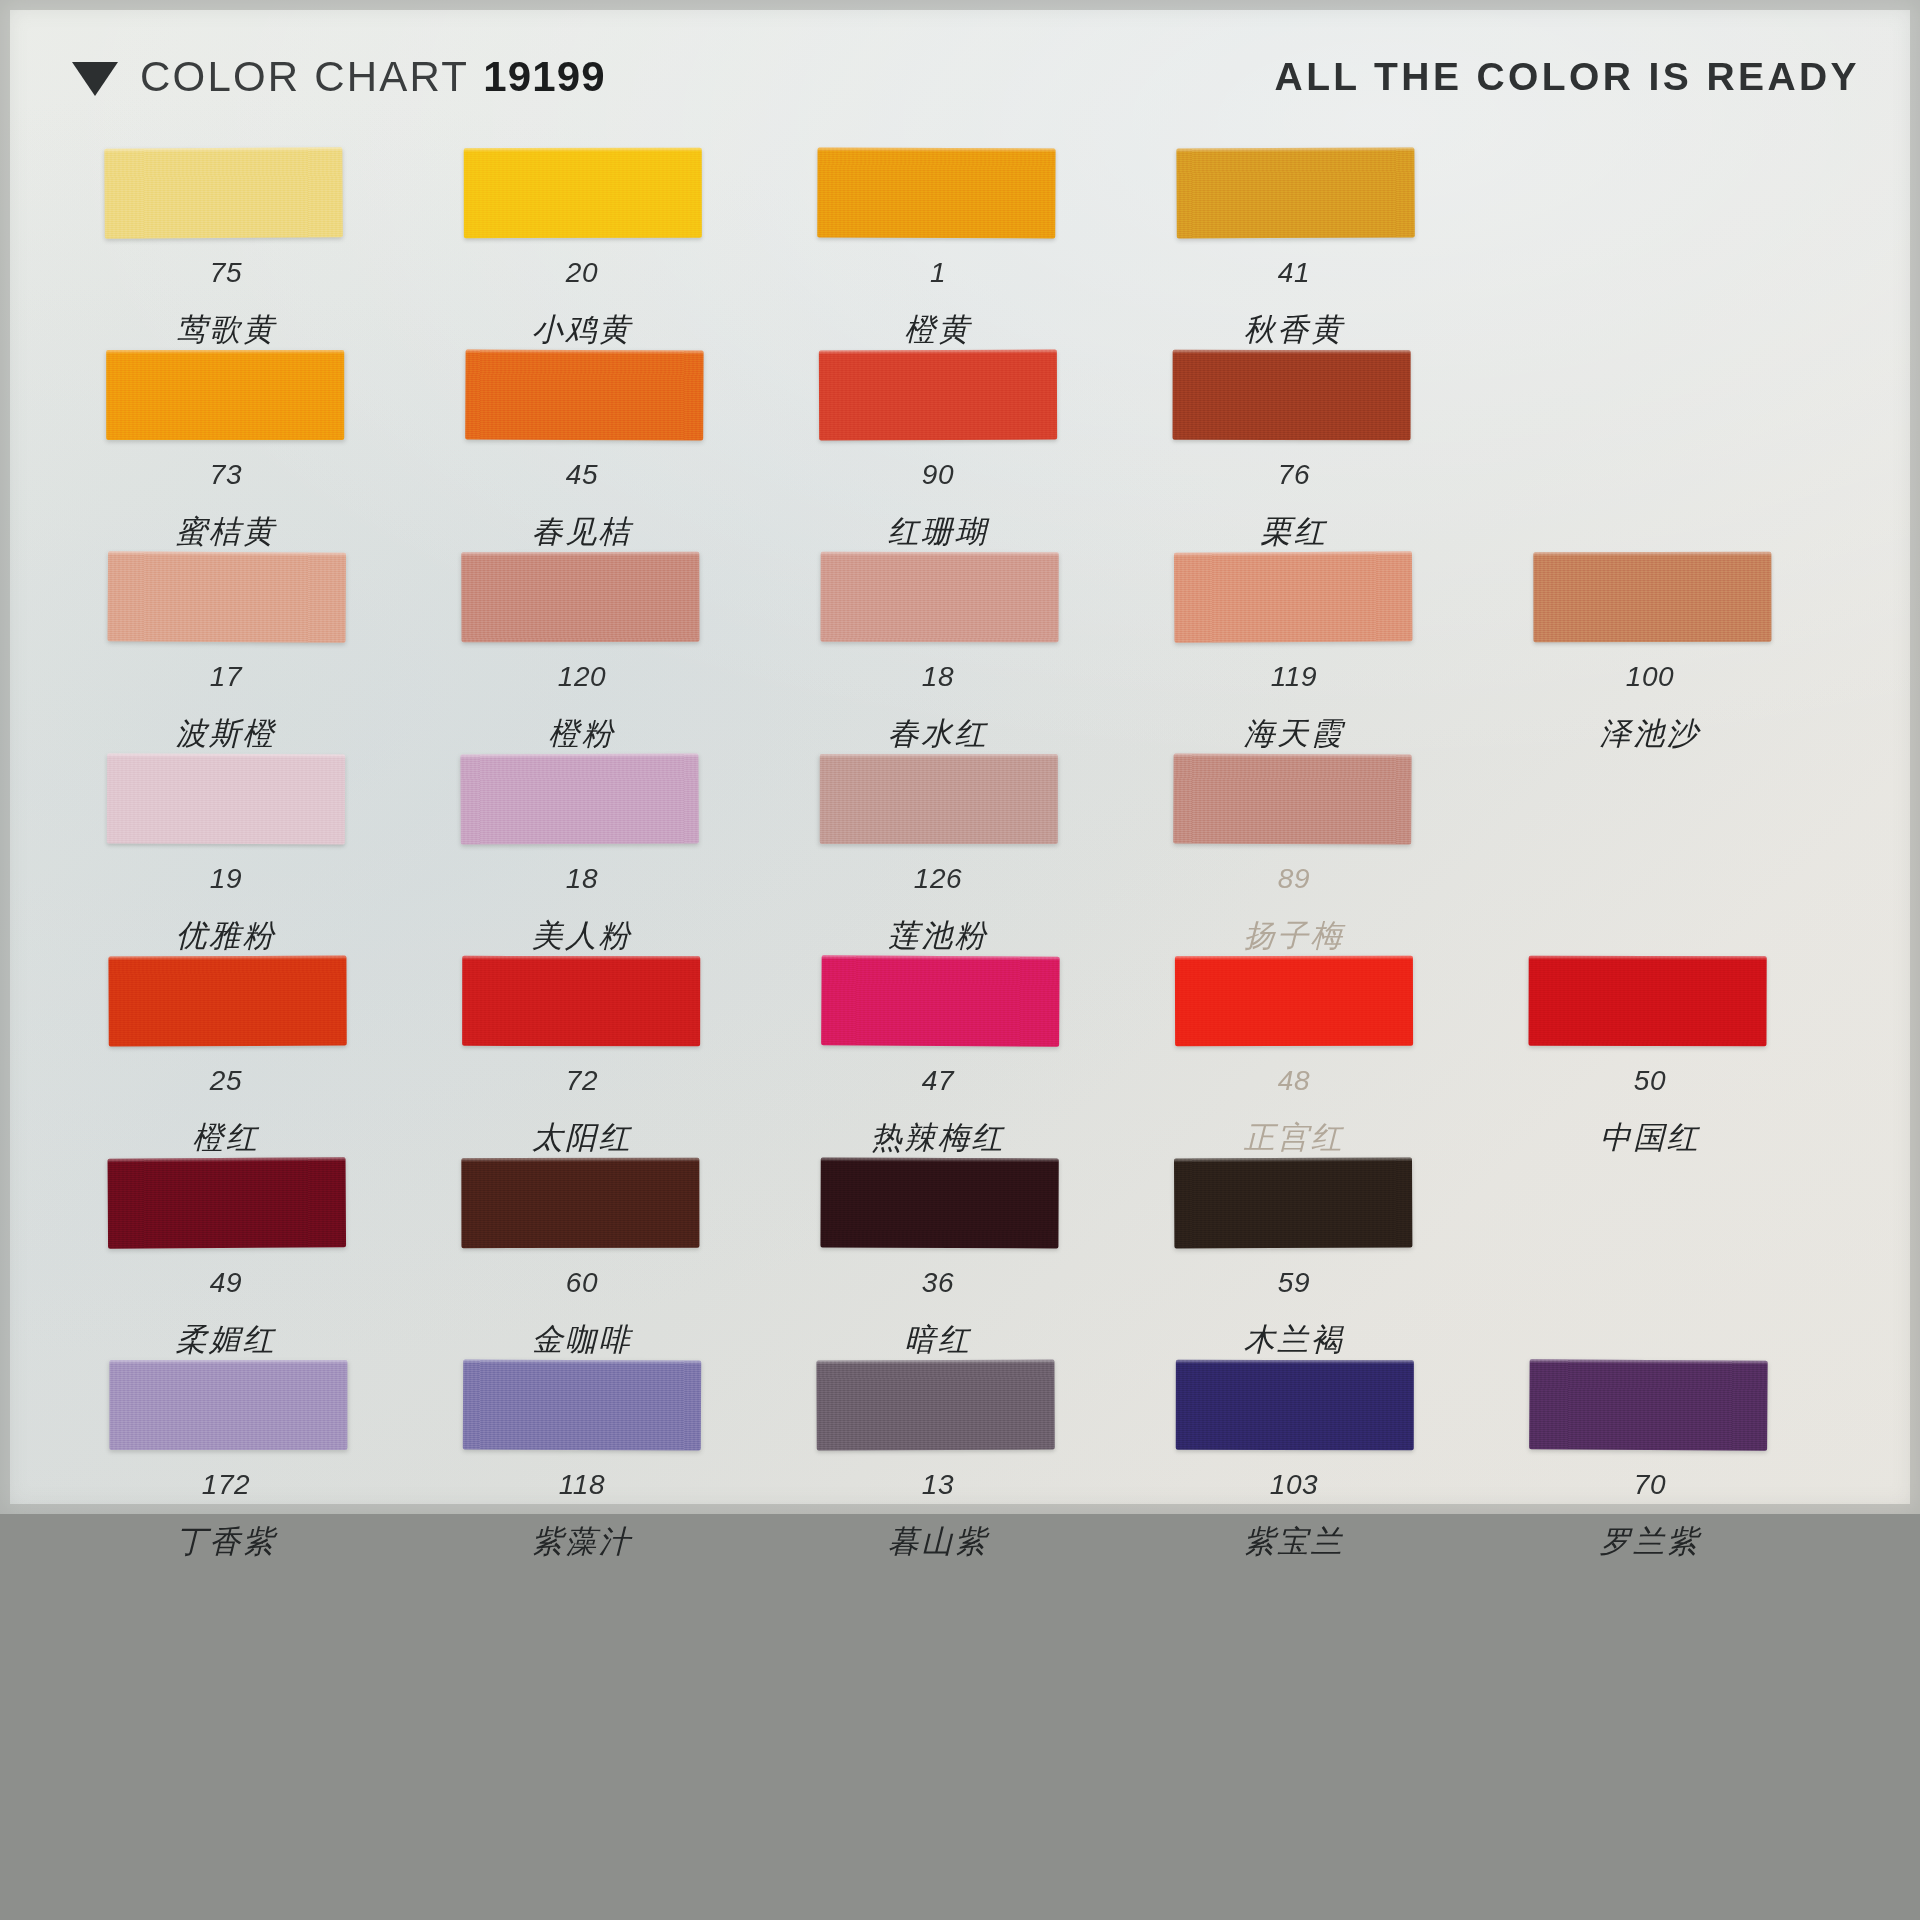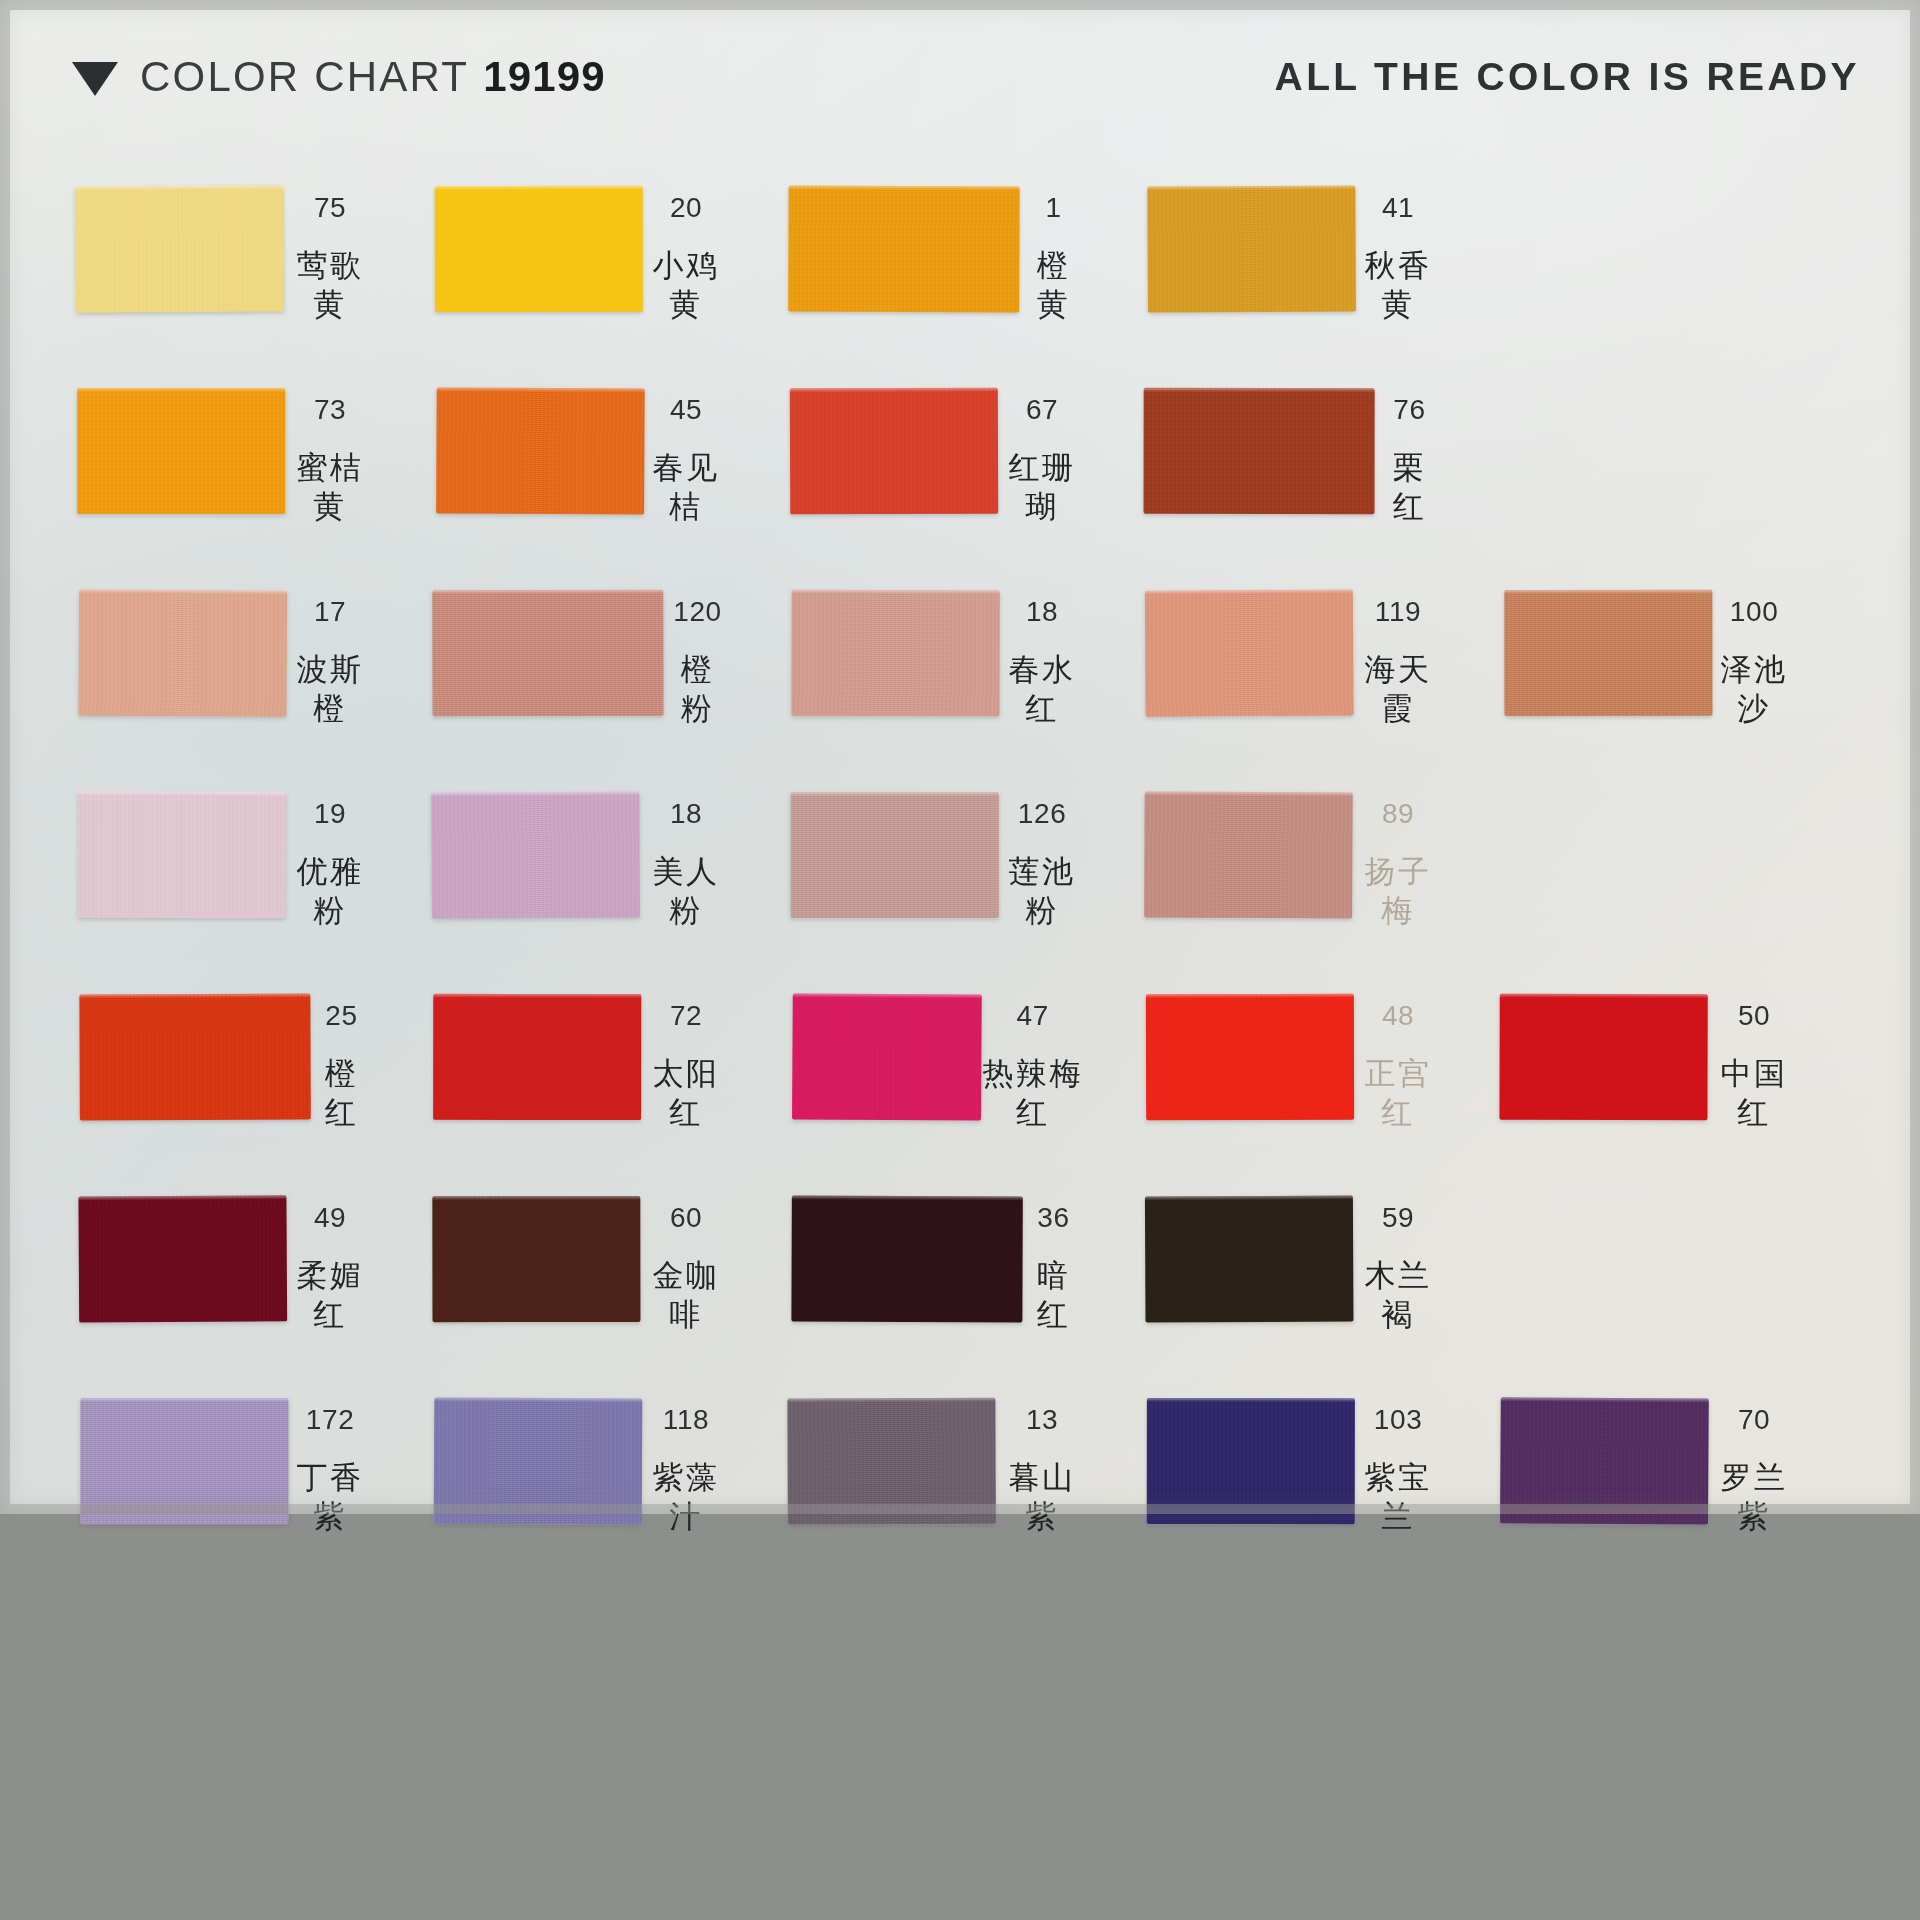--- a/index.html
+++ b/index.html
@@ -105,22 +105,23 @@
   .swatch-row {
     display: flex;
     height: 202px;
     margin-bottom: 0;
   }
 
   .swatch-cell {
     width: 296px;
     margin-right: 60px;
     display: flex;
-    flex-direction: row;
+    flex-direction: column;
     align-items: center;
+    font-style: italic;
   }
 
   .swatch-cell.empty { visibility: hidden; }
 
   .swatch-chip {
     width: 238px;
     height: 126px;
     border-radius: 2px;
     position: relative;
     box-shadow:
@@ -236,21 +237,21 @@
         <div class="swatch-cell">
           <div class="swatch-chip" style="background: rgb(228, 104, 27); transform: rotate(0.28deg) translateX(2.4px);"></div>
           <div class="swatch-label">
             <div class="swatch-code">45</div>
             <div class="swatch-name">春见桔</div>
           </div>
         </div>
         <div class="swatch-cell">
           <div class="swatch-chip" style="background: rgb(214, 64, 44); transform: rotate(-0.21deg) translateX(0px);"></div>
           <div class="swatch-label">
-            <div class="swatch-code">67</div>
+            <div class="swatch-code">90</div>
             <div class="swatch-name">红珊瑚</div>
           </div>
         </div>
         <div class="swatch-cell">
           <div class="swatch-chip" style="background: rgb(157, 59, 34); transform: rotate(0.07deg) translateX(-2.4px);"></div>
           <div class="swatch-label">
             <div class="swatch-code">76</div>
             <div class="swatch-name">栗红</div>
           </div>
         </div>

